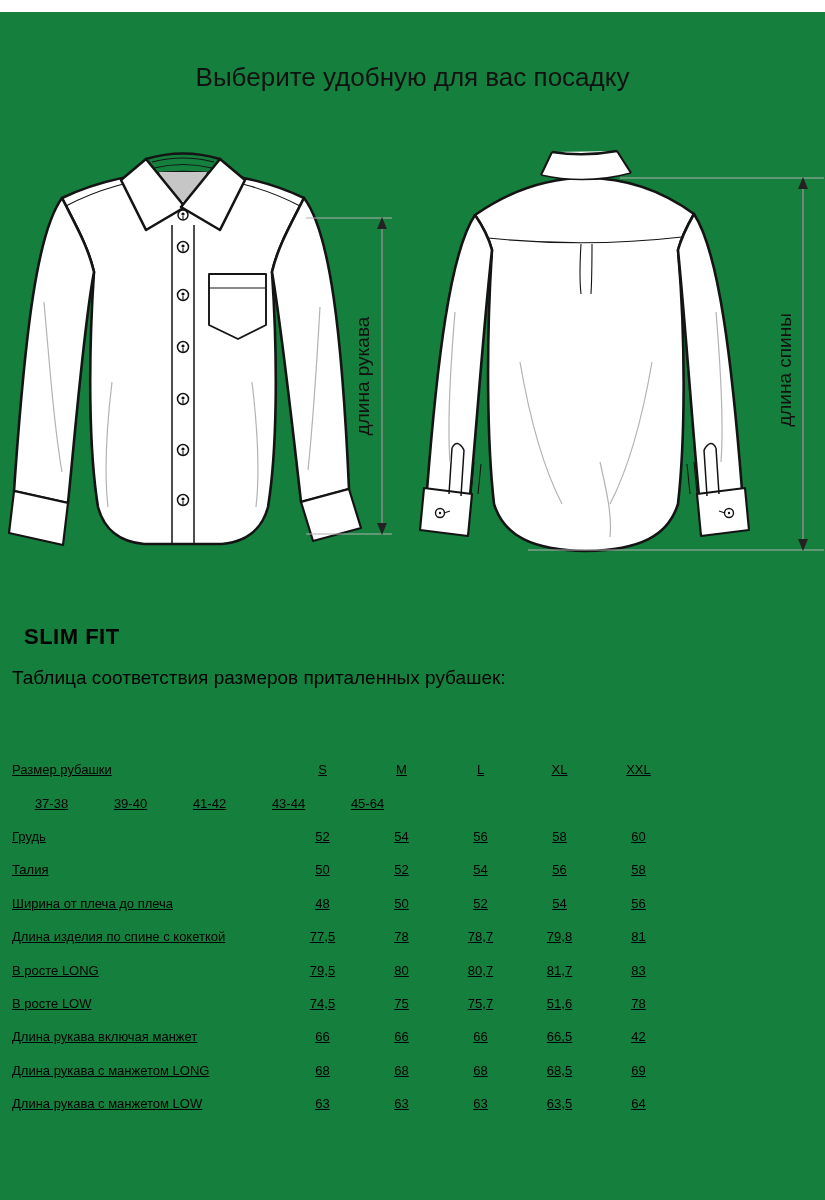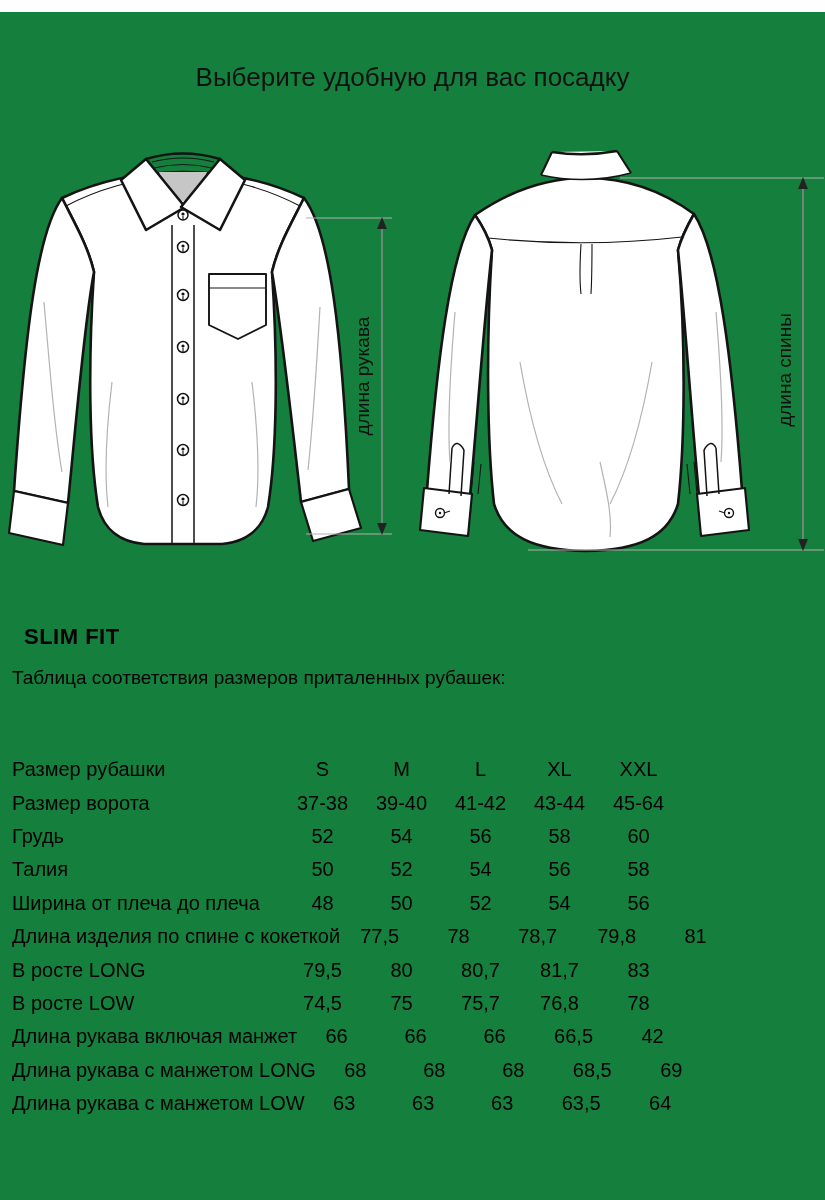--- a/index.html
+++ b/index.html
@@ -6,21 +6,21 @@
   body{font-family:"Liberation Sans", sans-serif; color:#000;}
   .page{position:relative;width:825px;height:1200px;background:#15803d;overflow:hidden;margin-top:12px;}
   .title{position:absolute;top:50px;left:0;width:825px;text-align:center;
          font-size:26px;line-height:30px;color:#111;}
   .diagram-svg{position:absolute;top:120px;left:0;}
   .dim-label{fill:#111;font-size:19px;font-family:"Liberation Sans",sans-serif;}
   .heading{position:absolute;top:612px;left:24px;font-size:22px;font-weight:bold;
            letter-spacing:0.5px;color:#000;}
   .subtitle{position:absolute;top:655px;left:12px;font-size:19px;color:#000;}
   .size-table{position:absolute;top:741px;left:12px;width:680px;}
-  .t-row{display:flex;align-items:center;height:33.4px;font-size:20px;}
+  .t-row{display:flex;align-items:center;height:33.4px;font-size:13px;text-decoration:underline;}
   .t-label{flex:0 0 271px;white-space:nowrap;}
   .t-cell{flex:0 0 79px;text-align:center;white-space:nowrap;}
   svg .outline{fill:#ffffff;stroke:#141414;stroke-width:2.6;stroke-linejoin:round;}
   svg .thin{fill:none;stroke:#141414;stroke-width:1.5;}
   svg .hair{fill:none;stroke:#141414;stroke-width:1.1;}
   svg .crease{fill:none;stroke:#b3b3b3;stroke-width:1.2;}
   svg .dimline{stroke:#8f8f8f;stroke-width:1.4;}
   svg .extline{stroke:#b0b0b0;stroke-width:1.2;}
   svg .arrowhead{fill:#222;}
 </style>
@@ -215,21 +215,20 @@
     <div class="t-row">
       <div class="t-label">Размер рубашки</div>
       <div class="t-cell">S</div>
       <div class="t-cell">M</div>
       <div class="t-cell">L</div>
       <div class="t-cell">XL</div>
       <div class="t-cell">XXL</div>
     </div>
 
     <div class="t-row">
-      <div class="t-label">Размер ворота</div>
       <div class="t-cell">37-38</div>
       <div class="t-cell">39-40</div>
       <div class="t-cell">41-42</div>
       <div class="t-cell">43-44</div>
       <div class="t-cell">45-64</div>
     </div>
 
     <div class="t-row">
       <div class="t-label">Грудь</div>
       <div class="t-cell">52</div>
@@ -273,21 +272,21 @@
       <div class="t-cell">80,7</div>
       <div class="t-cell">81,7</div>
       <div class="t-cell">83</div>
     </div>
 
     <div class="t-row">
       <div class="t-label">В росте LOW</div>
       <div class="t-cell">74,5</div>
       <div class="t-cell">75</div>
       <div class="t-cell">75,7</div>
-      <div class="t-cell">76,8</div>
+      <div class="t-cell">51,6</div>
       <div class="t-cell">78</div>
     </div>
 
     <div class="t-row">
       <div class="t-label">Длина рукава включая манжет</div>
       <div class="t-cell">66</div>
       <div class="t-cell">66</div>
       <div class="t-cell">66</div>
       <div class="t-cell">66,5</div>
       <div class="t-cell">42</div>

